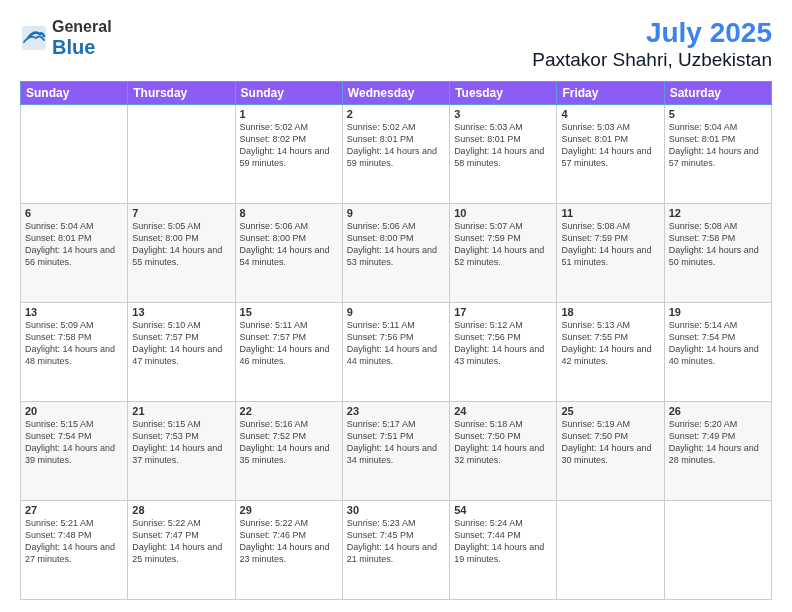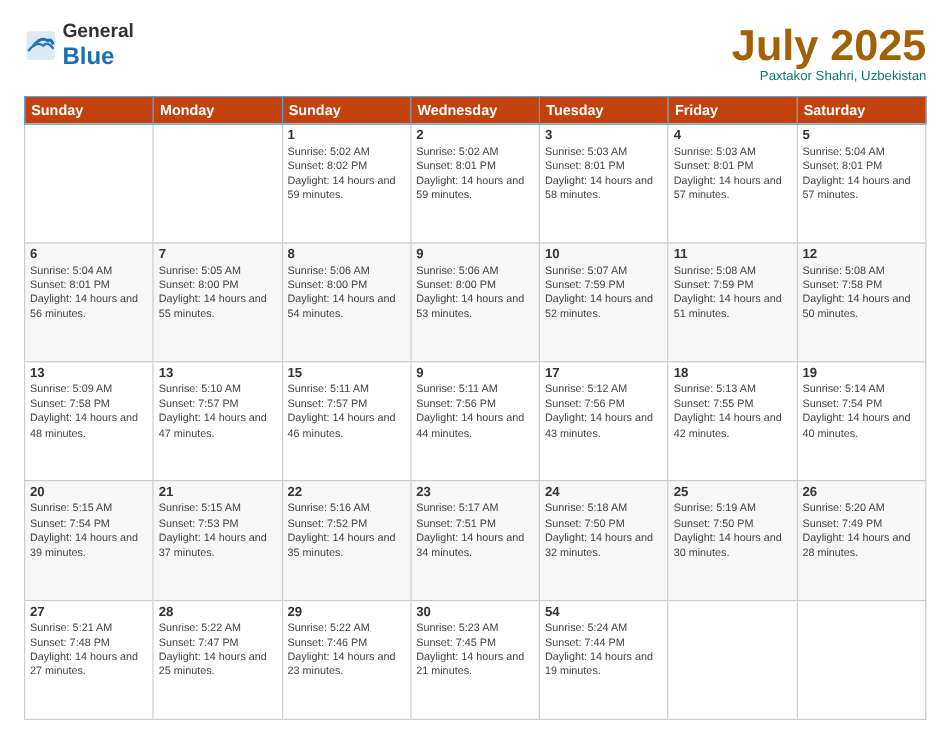--- a/index.html
+++ b/index.html
@@ -44,39 +44,39 @@
     }
     .logo-icon {
       width: 28px;
       height: 28px;
       margin-right: 4px;
     }
     .title-block {
       text-align: right;
     }
     .month-title {
-      font-size: 36px;
-      font-weight: bold;
-      color: #a16207;
+      font-size: 28px;
+      font-weight: bold;
+      color: #3b82f6;
       line-height: 1.1;
     }
     .location-title {
-      font-size: 11px;
-      color: #0f766e;
+      font-size: 19px;
+      color: #0f172a;
       font-weight: normal;
     }
     .calendar {
       flex: 1;
       border: 1px solid #ccc;
       border-collapse: collapse;
       width: 100%;
       table-layout: fixed;
     }
     .calendar th {
-      background-color: #c2410c;
+      background-color: #8b5cf6;
       color: #fff;
       font-size: 12px;
       font-weight: bold;
       text-align: left;
       padding: 4px 5px;
       border: 1px solid #5a9fd4;
     }
     .calendar td {
       border: 1px solid #ccc;
       vertical-align: top;
@@ -132,21 +132,21 @@
     <div class="title-block">
       <div class="month-title">July 2025</div>
       <div class="location-title">Paxtakor Shahri, Uzbekistan</div>
     </div>
   </div>
 
   <table class="calendar">
     <thead>
       <tr>
         <th>Sunday</th>
-        <th>Monday</th>
+        <th>Thursday</th>
         <th>Sunday</th>
         <th>Wednesday</th>
         <th>Tuesday</th>
         <th>Friday</th>
         <th>Saturday</th>
       </tr>
     </thead>
     <tbody id="calendar-body">
     <tr class="row-1">
           <td class="empty-cell"></td>

